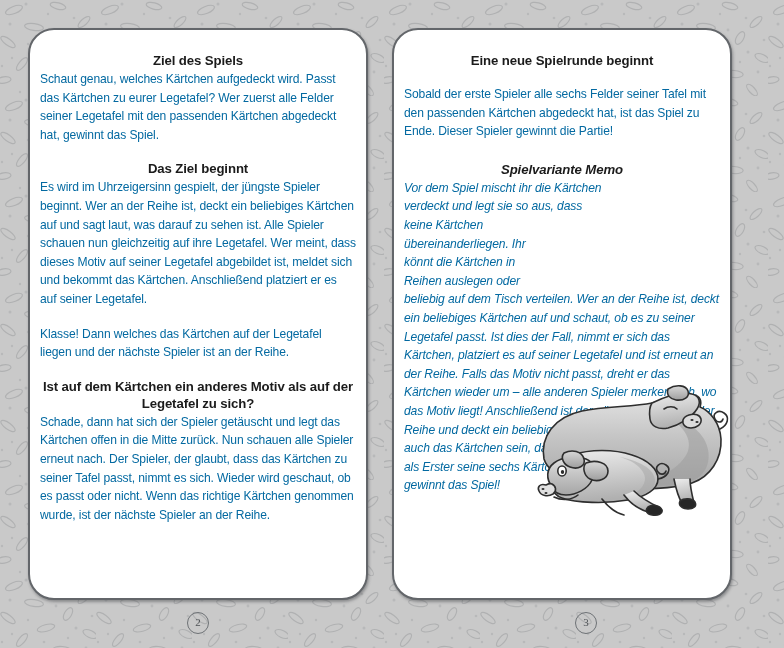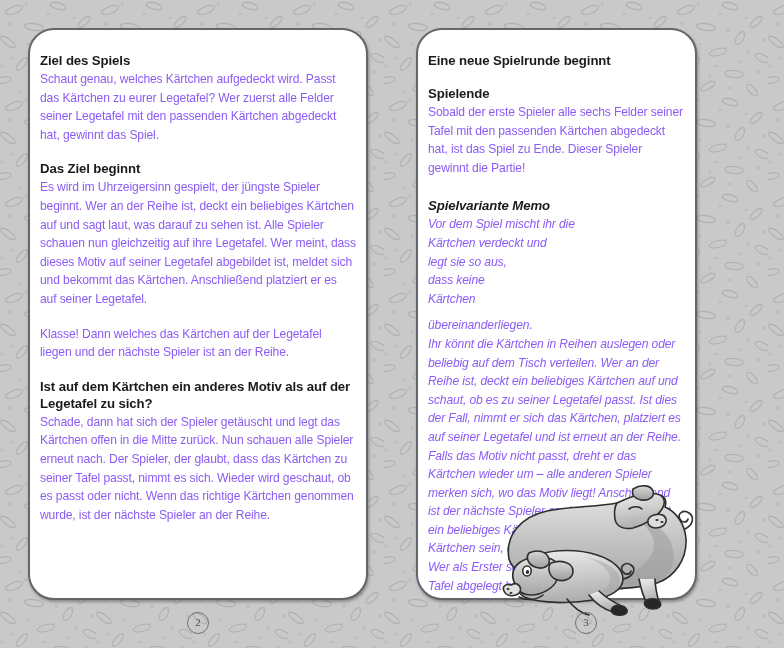--- a/index.html
+++ b/index.html
@@ -35,41 +35,42 @@
     position: absolute;
     top: 28px;
     height: 572px;
     background: #ffffff;
     border: 2px solid #63666a;
     border-radius: 26px;
     box-sizing: border-box;
     box-shadow: 1px 2px 3px rgba(60,62,66,0.45);
   }
   #page-left  { left: 28px;  width: 340px; }
-  #page-right { left: 416px; width: 281px; }
+  #page-right { left: 392px; width: 340px; }
 
   .page-inner {
     position: absolute;
     left: 10px;
     right: 10px;
     top: 22px;
     bottom: 10px;
   }
 
   h2.section-heading {
     font-size: 13.2px;
     font-weight: bold;
     color: #1b1b1b;
+    text-align: center;
     margin: 0 0 1px 0;
     line-height: 17px;
     letter-spacing: -0.1px;
   }
   p.body-text {
     font-size: 12.1px;
-    color: #8b5cf6;
+    color: #0369a1;
     margin: 0;
     line-height: 18.6px;
     text-align: left;
     letter-spacing: -0.12px;
   }
   .block { margin-bottom: 16px; }
   .block.gap-lg { margin-bottom: 20px; }
 
   
   .block h2.section-heading { margin-top: 0; }
@@ -183,21 +184,20 @@
   </div>
 
   <div class="page" id="page-right">
     <div class="page-inner">
 
       <div class="block">
         <h2 class="section-heading">Eine neue Spielrunde beginnt</h2>
       </div>
 
       <div class="block gap-lg">
-        <h2 class="section-heading">Spielende</h2>
         <p class="body-text">Sobald der erste Spieler alle sechs Felder seiner Tafel mit den passenden Kärtchen abgedeckt hat, ist das Spiel zu Ende. Dieser Spieler gewinnt die Partie!</p>
       </div>
 
       <div class="block" id="memo-block">
         <h2 class="section-heading">Spielvariante Memo</h2>
         <div class="pig-float"></div>
         <p class="body-text">Vor dem Spiel mischt ihr die Kärtchen verdeckt und legt sie so aus, dass keine Kärtchen übereinanderliegen. Ihr könnt die Kärtchen in Reihen auslegen oder beliebig auf dem Tisch verteilen. Wer an der Reihe ist, deckt ein beliebiges Kärtchen auf und schaut, ob es zu seiner Legetafel passt. Ist dies der Fall, nimmt er sich das Kärtchen, platziert es auf seiner Legetafel und ist erneut an der Reihe. Falls das Motiv nicht passt, dreht er das Kärtchen wieder um – alle anderen Spieler merken sich, wo das Motiv liegt! Anschließend ist der nächste Spieler an der Reihe und deckt ein beliebiges Kärtchen auf. Dies kann auch das Kärtchen sein, das gerade umgedreht wurde. Wer als Erster seine sechs Kärtchen auf der Tafel abgelegt hat, gewinnt das Spiel!</p>
 
         <svg id="pig-art" viewBox="0 0 206 150" aria-hidden="true">
           <defs>

